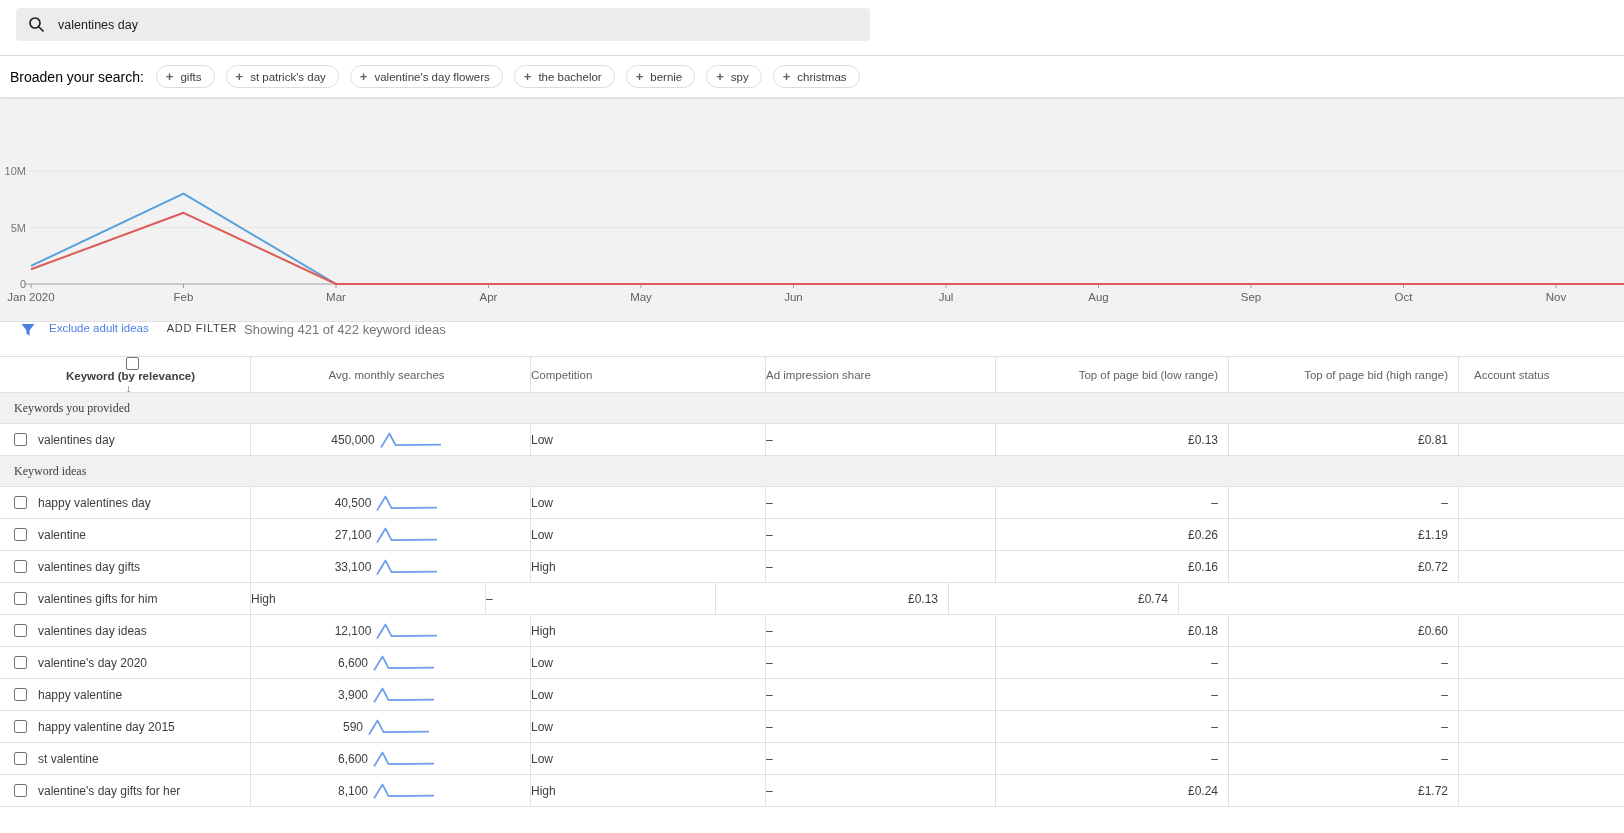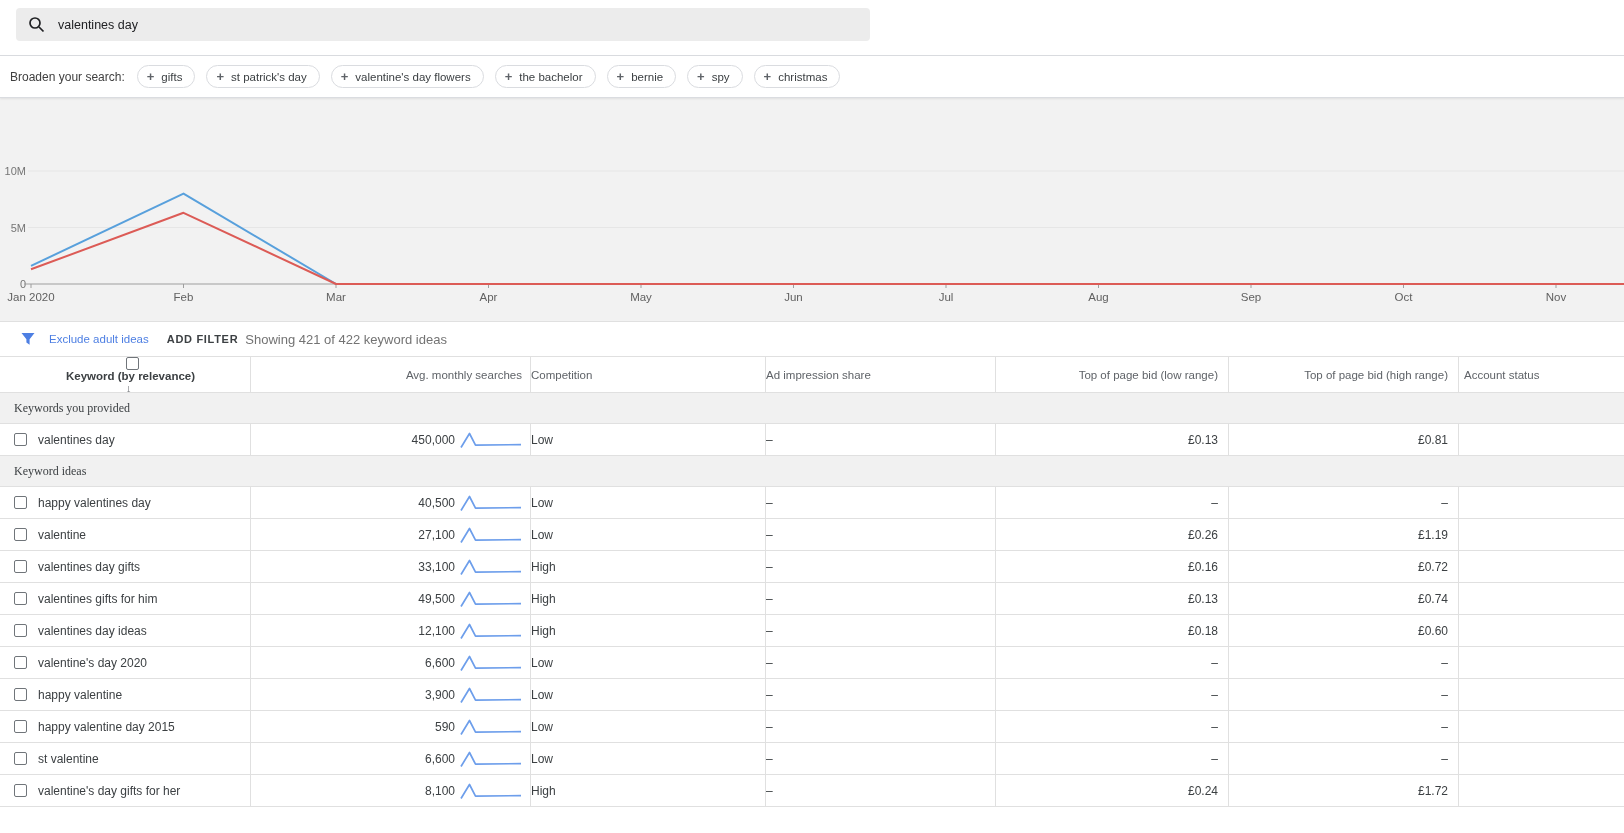--- a/index.html
+++ b/index.html
@@ -9,53 +9,53 @@
   
   .topbar { height:56px; border-bottom:1px solid #dadce0; background:#fff; position:relative; }
   .searchbox { position:absolute; left:16px; top:8px; width:854px; height:33px;
     background:#ececec; border-radius:4px; display:flex; align-items:center; padding:0 12px; cursor:text; }
   .searchbox svg { flex:0 0 auto; }
   .search-text { margin-left:13px; font-size:12.5px; color:#202124; }
 
   
   .broaden { height:42px; display:flex; align-items:center; padding-left:10px;
     border-bottom:1px solid #dadce0; box-shadow:0 1px 2px rgba(0,0,0,0.08); position:relative; z-index:2; background:#fff;}
-  .broaden-label { font-size:12px; color:#404040; margin-right:12px; }
+  .broaden-label { font-size:14px; color:#000000; margin-right:12px; }
   .chip { display:inline-flex; align-items:center; height:23px; padding:0 12px 0 9px;
     border:1px solid #dadce0; border-radius:12px; background:#fff; margin-right:11px;
     font-size:11.5px; color:#3c4043; cursor:pointer; }
   .chip .plus { color:#5f6368; font-size:13px; margin-right:7px; font-weight:bold; line-height:1; }
 
   
   .chartwrap { height:224px; background:#f2f2f2; border-bottom:1px solid #e0e0e0; position:relative; }
   .chartwrap svg { display:block; }
 
   
-  .filterbar { height:34px; background:#fff; display:flex; align-items:center; padding-left:20px; }
+  .filterbar { height:34px; background:#fff; display:flex; align-items:flex-start; padding-left:20px; }
   .filterbar .funnel { width:16px; height:16px; }
   .link-blue { color:#4d7fe3; font-size:11.5px; margin-left:13px; cursor:pointer; }
-  .add-filter { color:#3c4043; font-size:11px; font-weight:bold; letter-spacing:0.7px; margin-left:18px; cursor:pointer; }
+  .add-filter { color:#3c4043; font-size:11px; font-weight:normal; letter-spacing:0.7px; margin-left:18px; cursor:pointer; }
   .showing { color:#737373; font-size:13px; margin-left:7px; }
 
   
   .tbl { width:1624px; border-top:1px solid #e0e0e0; }
   .trow { display:flex; width:1624px; border-bottom:1px solid #e0e0e0; background:#fff; }
   .thead { height:36px; }
   .drow  { height:32px; }
   .srow  { height:31px; background:#f1f1f1; align-items:center; }
   .srow .slabel { padding-left:14px; font-size:12px; color:#3c4043;font-family:Liberation Serif, serif; }
   .cell { display:flex; align-items:center; font-size:12px; color:#3c4043; overflow:hidden; white-space:nowrap; }
   .cell.bl { border-left:1px solid #e0e0e0; }
   .c0 { width:250px; }
-  .c1 { width:280px; justify-content:flex-end; padding-right:8px; }
+  .c1 { width:280px; justify-content:center; padding-right:8px; }
   .c2 { width:235px; }
   .c3 { width:230px; justify-content:flex-start; padding-right:10px; }
   .c4 { width:233px; justify-content:flex-end; padding-right:10px; }
   .c5 { width:230px; justify-content:flex-end; padding-right:10px; }
-  .c6 { width:166px; padding-left:5px; }
+  .c6 { width:166px; padding-left:15px; }
   .thead .cell { font-size:11.5px; color:#5f6368; }
   .thead .c0 { color:#3c4043; font-weight:bold;flex-direction:column; }
   .cb { width:13px; height:13px; border:1.5px solid #70757a; border-radius:2px; background:#fff;
     margin-left:14px; flex:0 0 auto; cursor:pointer; }
   .kw { margin-left:11px; }
   .sort-arrow { color:#5f6368; font-weight:normal; margin-left:7px; font-size:12px; }
   .spark { margin-left:5px; flex:0 0 auto; }
   .num { color:#3c4043; }
 </style>
 </head>
@@ -280,26 +280,20 @@
         </div>
         <div class="cell c6 bl">
           <span></span>
         </div>
       </div>
       <div class="trow drow">
         <div class="cell c0">
           <span class="cb"></span>
           <span class="kw">valentines gifts for him</span>
         </div>
-        <div class="cell c1 bl">
-          <span class="num">49,500</span>
-          <svg class="spark" width="62" height="18" viewBox="0 0 62 18">
-            <path d="M1,16.5 L9.5,2.5 L15.5,14.2 L61,13.6" fill="none" stroke="#6d9eeb" stroke-width="1.7" stroke-linejoin="round"></path>
-          </svg>
-        </div>
         <div class="cell c2 bl">
           <span>High</span>
         </div>
         <div class="cell c3 bl">
           <span>–</span>
         </div>
         <div class="cell c4 bl">
           <span>£0.13</span>
         </div>
         <div class="cell c5 bl">

